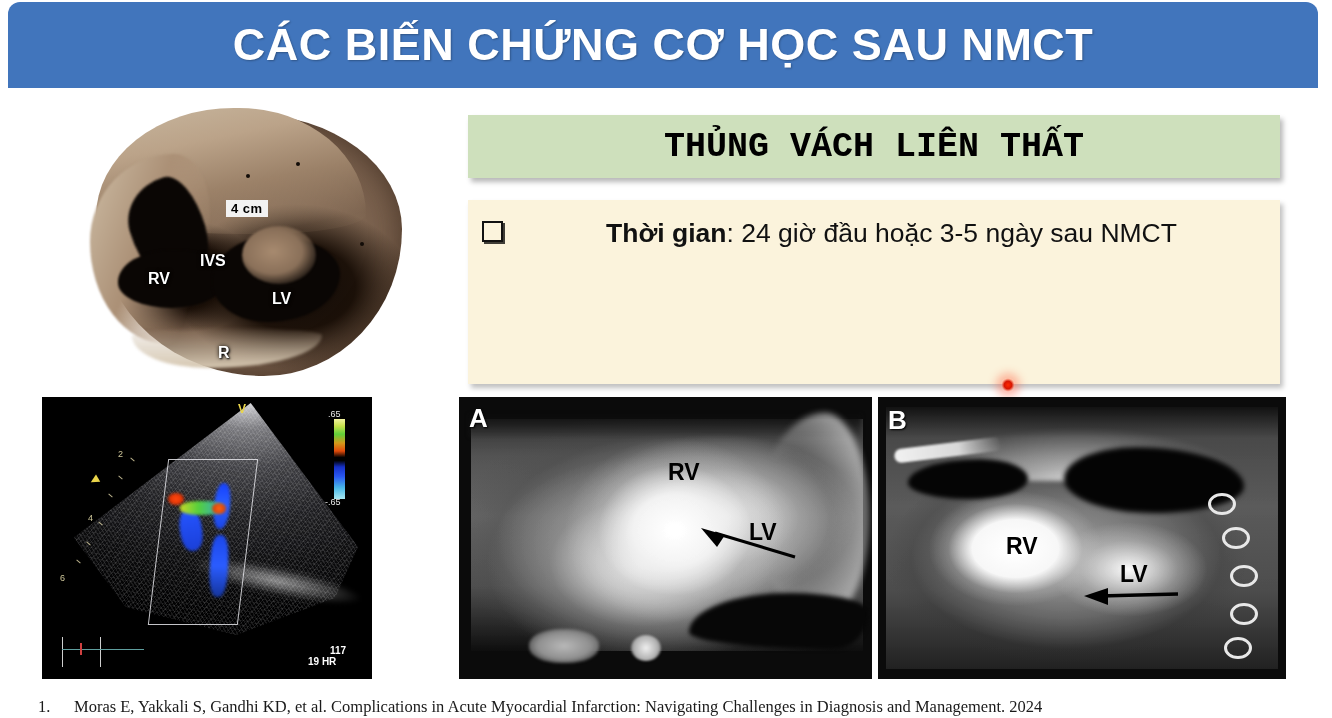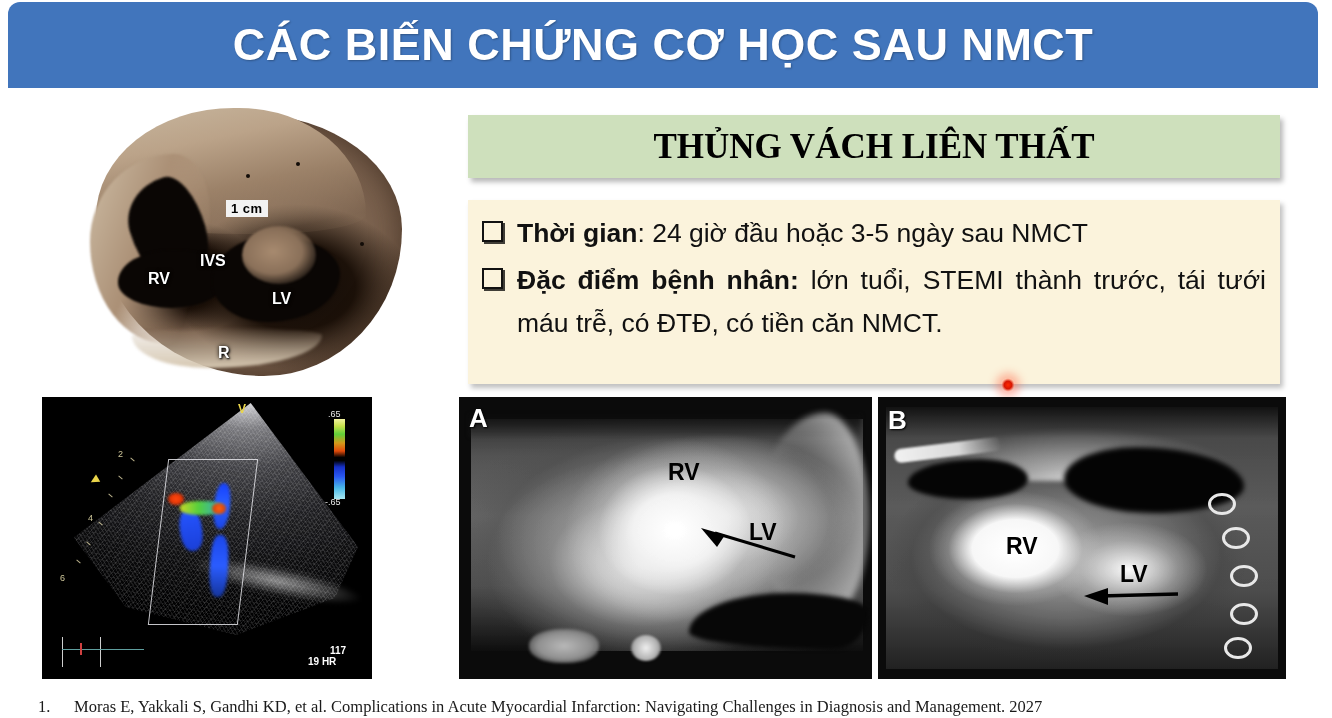--- a/index.html
+++ b/index.html
@@ -52,21 +52,21 @@
     align-items: center;
     justify-content: center;
     box-shadow: 3px 4px 5px rgba(0,0,0,0.28);
     box-sizing: border-box;
   }
   #subtitle-text {
     color: #000000;
     font-size: 35px;
     font-weight: bold;
     white-space: nowrap;
-    font-family: Liberation Serif, serif;
+    font-family: Liberation Mono, monospace;
   }
 
   
   #bullet-box {
     position: absolute;
     left: 468px;
     top: 200px;
     width: 812px;
     height: 184px;
     background: #fbf3dc;
@@ -90,21 +90,21 @@
     background: transparent;
   }
   .bullet-body {
     flex: 1 1 auto;
     font-size: 26.5px;
     line-height: 1.62;
     color: #111;
     text-align: justify;
     font-family: "Liberation Sans", sans-serif;
   }
-  .bullet-body.nojust { text-align: left; }
+  .bullet-body.nojust { text-align: center; }
   .bold-lead { font-weight: bold; }
 
   #laser-dot {
     position: absolute;
     left: 1001px;
     top: 378px;
     width: 14px;
     height: 14px;
     border-radius: 50%;
     background: radial-gradient(circle at 50% 50%, #ff2a00 0%, #d81600 38%, rgba(255,120,90,0.55) 62%, rgba(255,160,140,0.0) 100%);
@@ -533,44 +533,40 @@
   <div id="subtitle-text">THỦNG VÁCH LIÊN THẤT</div>
 </div>
 
 <div id="bullet-box">
 
   <div class="bullet-row">
     <span class="bullet-marker"></span>
     <div class="bullet-body nojust"><span class="bold-lead">Thời gian</span><span>: </span><span>24 giờ đầu hoặc 3-5 ngày sau NMCT</span></div>
   </div>
 
-  <div class="bullet-row">
-    <span class="bullet-marker"></span>
-    <div class="bullet-body"><span class="bold-lead">Đặc điểm bệnh nhân:</span><span> </span><span>lớn tuổi, STEMI thành trước, tái tưới máu trễ, có ĐTĐ, có tiền căn NMCT.</span></div>
-  </div>
 
 </div>
 
 <div id="laser-dot"></div>
 
 <div id="specimen-figure">
   <div id="specimen-body"></div>
   <div id="specimen-rim"></div>
   <div id="specimen-rim2"></div>
   <div class="cavity" id="cavity-rv"></div>
   <div class="cavity" id="cavity-rv2"></div>
   <div class="cavity" id="cavity-lv"></div>
   <div id="cavity-lv-inner"></div>
   <div id="specimen-apex"></div>
 
   <div class="spec-dot" style="left:186px;top:74px;"></div>
   <div class="spec-dot" style="left:236px;top:62px;"></div>
   <div class="spec-dot" style="left:300px;top:142px;"></div>
 
-  <div id="scale-bar">1 cm</div>
+  <div id="scale-bar">4 cm</div>
   <div class="spec-label" id="label-ivs">IVS</div>
   <div class="spec-label" id="label-rv">RV</div>
   <div class="spec-label" id="label-lv">LV</div>
   <div class="spec-label" id="label-r">R</div>
 </div>
 
 <div id="echo-panel">
   <div id="echo-sector"></div>
   <div id="echo-speckle"></div>
   <div id="echo-bright-band"></div>
@@ -646,13 +642,13 @@
   <span class="panel-letter" style="left:10px;top:8px;">B</span>
   <span class="ct-label" style="left:128px;top:136px;">RV</span>
   <span class="ct-label" style="left:242px;top:164px;">LV</span>
 
   <svg class="ct-arrow" style="left:200px;top:186px;" width="106" height="28" viewBox="0 0 106 28">
     <line x1="100" y1="11" x2="22" y2="13" stroke="#000" stroke-width="3.4"></line>
     <polygon points="6,13 30,5 30,22" fill="#000"></polygon>
   </svg>
 </div>
 
-<div id="citation"><span id="citation-num">1.</span><span>Moras E, Yakkali S, Gandhi KD, et al. Complications in Acute Myocardial Infarction: Navigating Challenges in Diagnosis and Management. 2027</span></div>
+<div id="citation"><span id="citation-num">1.</span><span>Moras E, Yakkali S, Gandhi KD, et al. Complications in Acute Myocardial Infarction: Navigating Challenges in Diagnosis and Management. 2024</span></div>
 
 </body></html>

